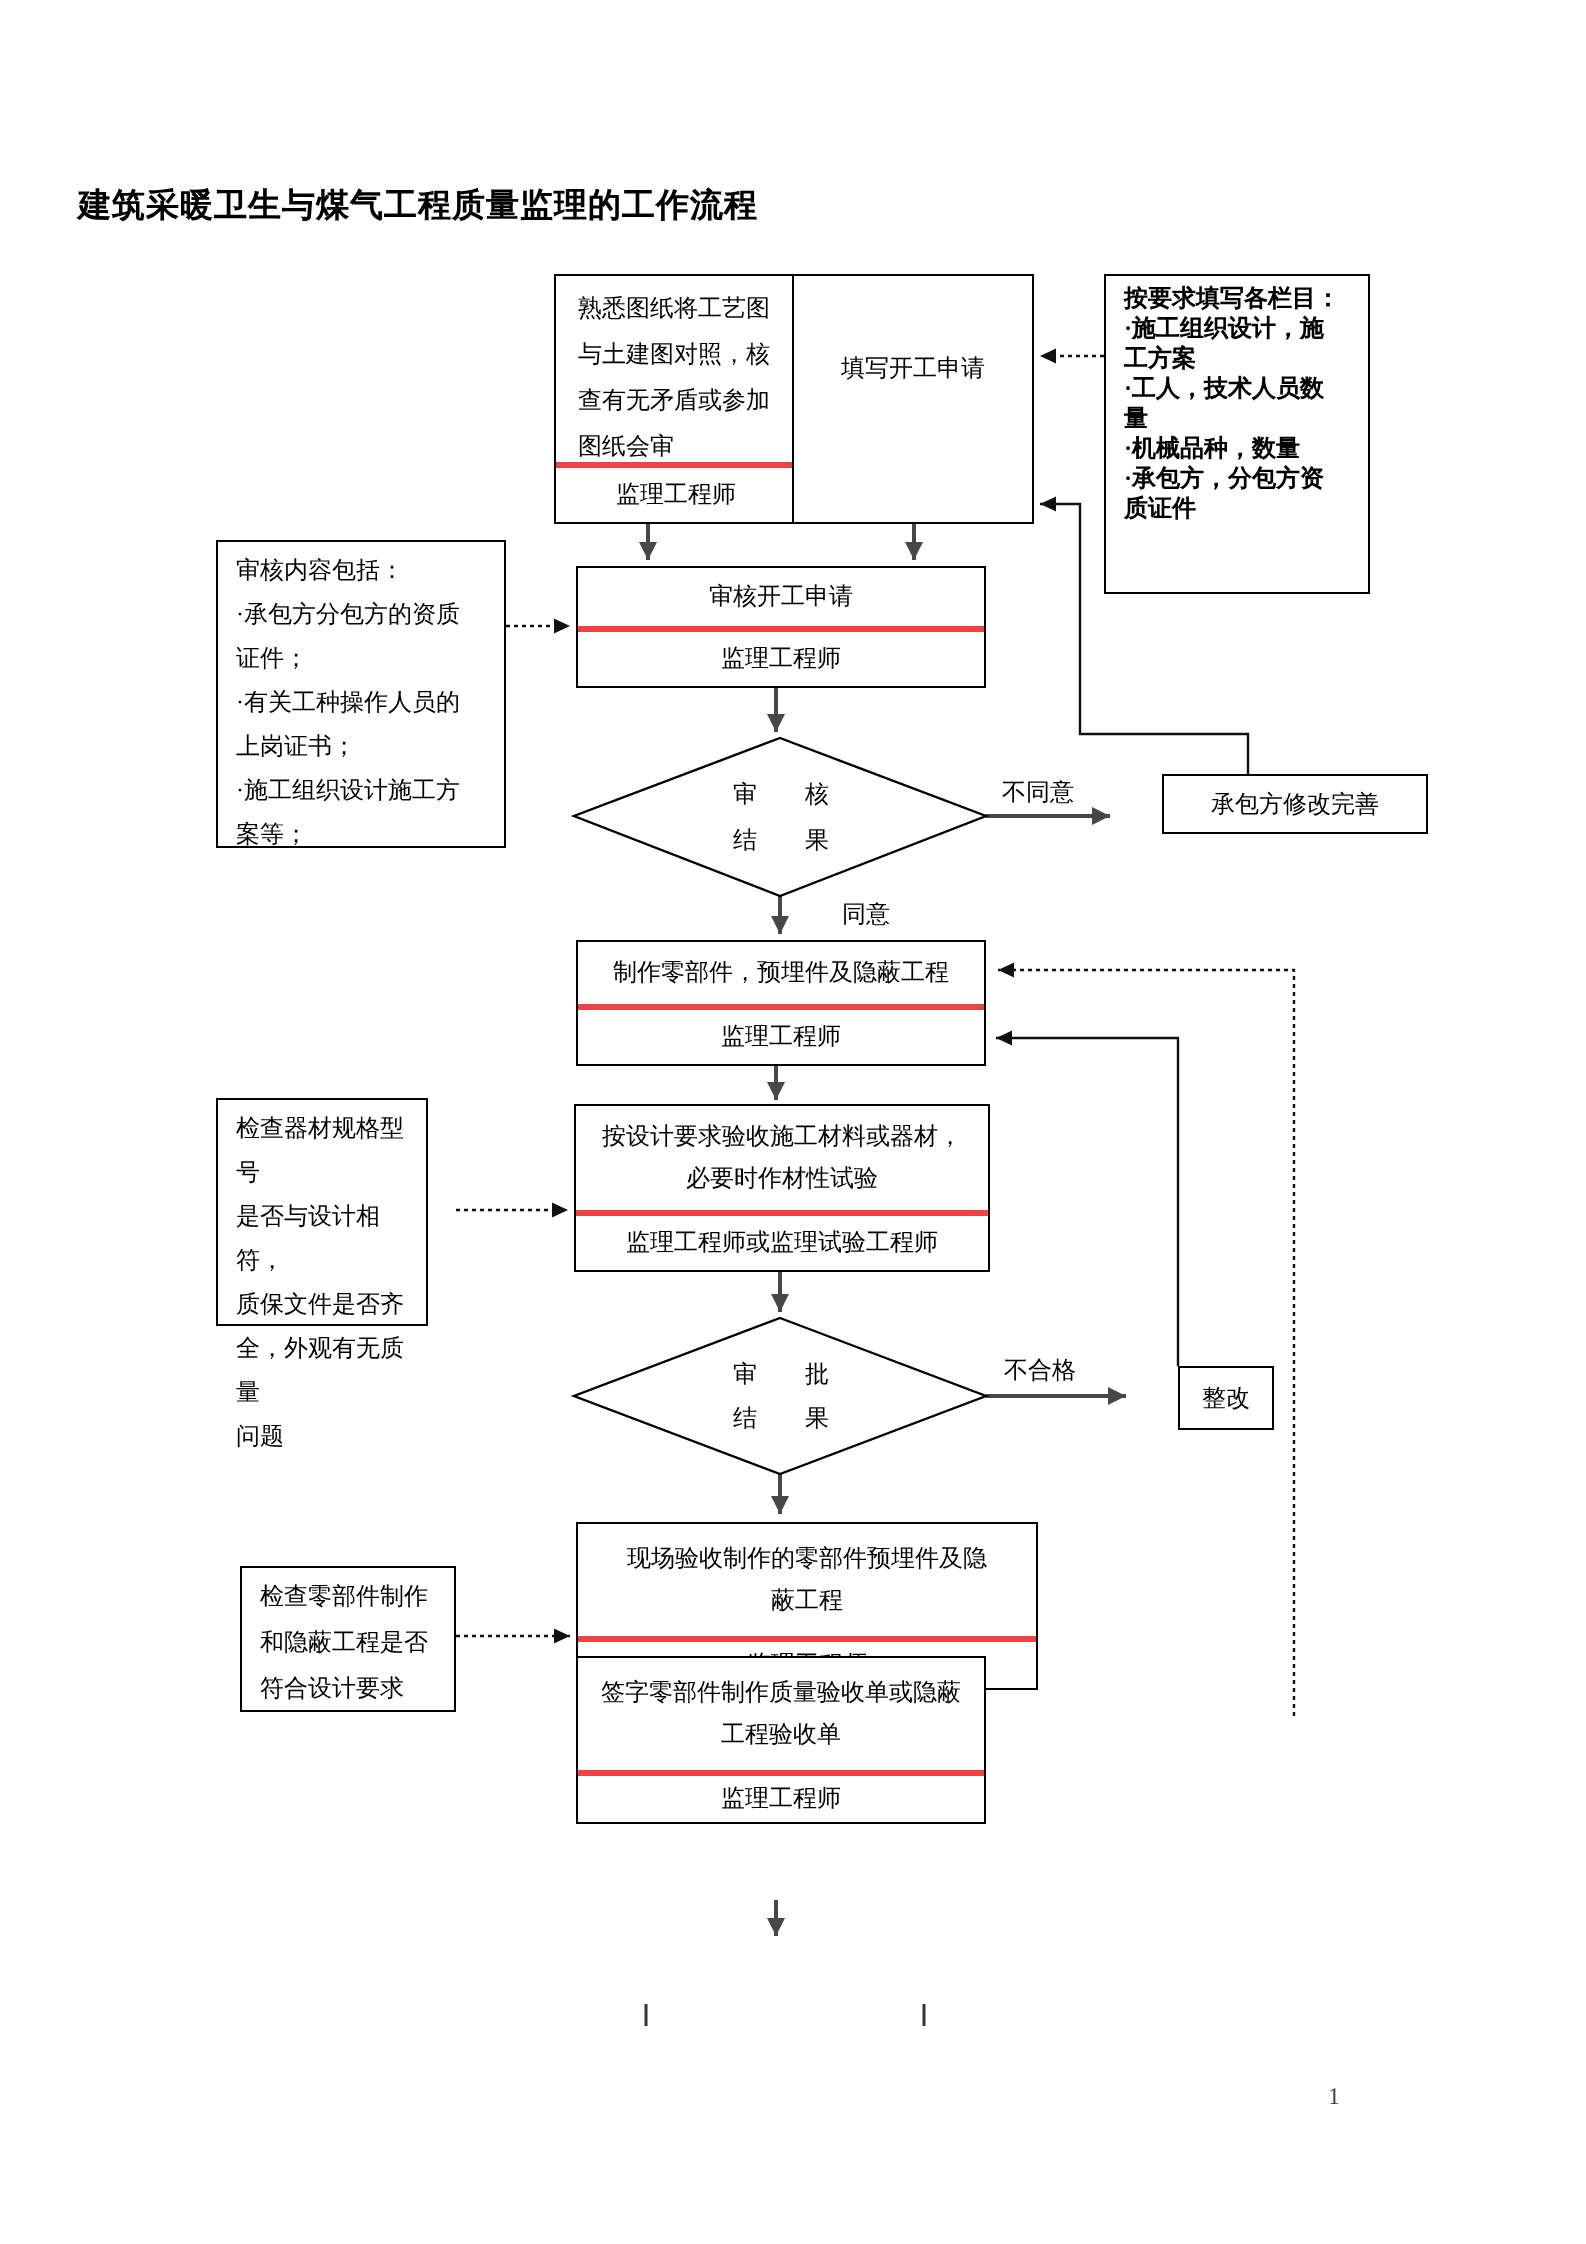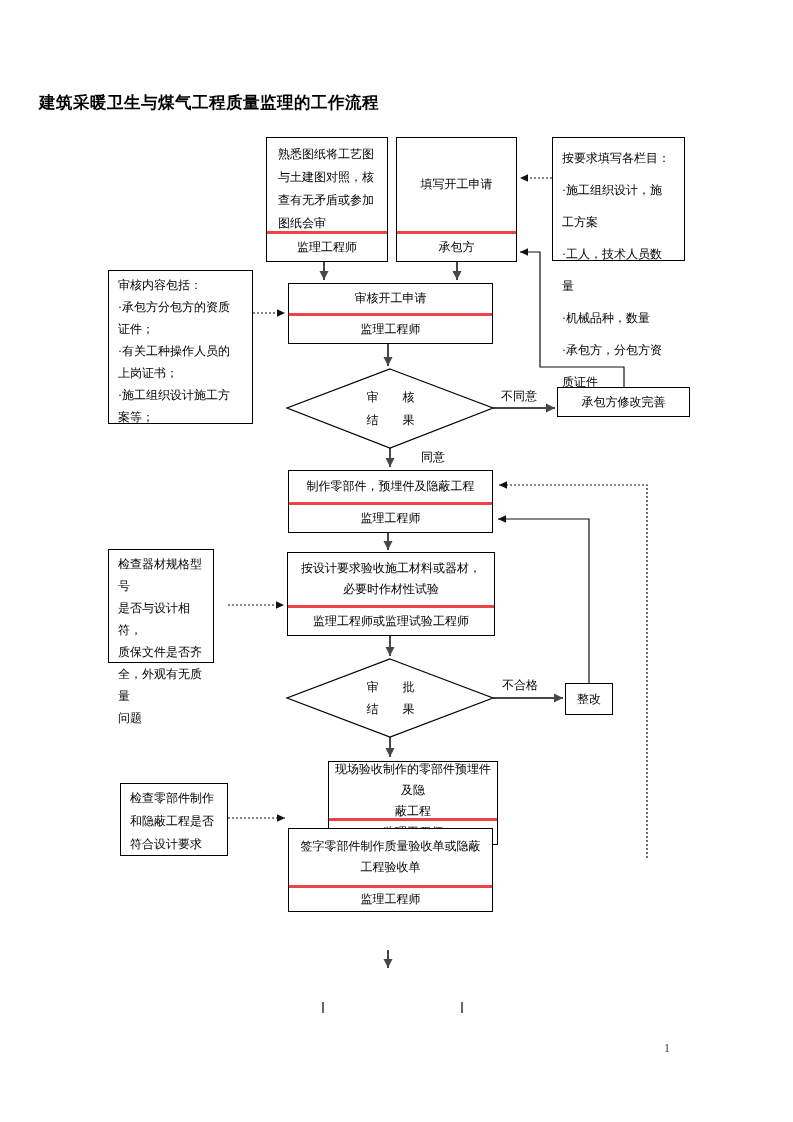--- a/index.html
+++ b/index.html
@@ -66,20 +66,21 @@
     border-top: 3px solid #ef4444;
     display: flex;
     align-items: center;
     justify-content: center;
     text-align: center;
   }
   .node.single {
     align-items: center;
     justify-content: center;
     text-align: center;
+    margin-left: 24px;
   }
   .ann {
     position: absolute;
     box-sizing: border-box;
     border: 1px solid #000;
     background: #fff;
     font-size: 12px;
     white-space: pre-line;
     text-align: left;
   }
@@ -153,31 +154,30 @@
       <line x1="323" y1="1002" x2="323" y2="1013"></line>
       <line x1="462" y1="1002" x2="462" y2="1013"></line>
     </g>
 
     <polygon points="390,369 493,408 390,448 287,408" fill="#ffffff" stroke="#000000" stroke-width="1.2"></polygon>
     <polygon points="390,659 493,698 390,737 287,698" fill="#ffffff" stroke="#000000" stroke-width="1.2"></polygon>
   </svg>
 
   <h1 class="title">建筑采暖卫生与煤气工程质量监理的工作流程</h1>
 
-  <div class="node" style="left:266px;top:137px;width:122px;height:125px;">
+  <div class="node" style="left:277px;top:137px;width:122px;height:125px;">
     <div class="body left" style="height:93px;">熟悉图纸将工艺图
 与土建图对照，核
 查有无矛盾或参加
 图纸会审</div>
     <div class="role">监理工程师</div>
   </div>
 
   <div class="node" style="left:396px;top:137px;width:121px;height:125px;">
     <div class="body" style="height:93px;">填写开工申请</div>
-    <div class="role">承包方</div>
   </div>
 
   <div class="node" style="left:288px;top:283px;width:205px;height:61px;font-family:Liberation Serif, serif;">
     <div class="body" style="height:29px;">审核开工申请</div>
     <div class="role">监理工程师</div>
   </div>
 
   <div class="diamond-label" style="left:288px;top:369px;width:205px;height:79px;">审　　核
 结　　果</div>
 
@@ -192,42 +192,42 @@
     <div class="body" style="height:52px;">按设计要求验收施工材料或器材，
 必要时作材性试验</div>
     <div class="role">监理工程师或监理试验工程师</div>
   </div>
 
   <div class="diamond-label" style="left:288px;top:659px;width:205px;height:78px;">审　　批
 结　　果</div>
 
   <div class="node single" style="left:565px;top:683px;width:48px;height:32px;">整改</div>
 
-  <div class="node" style="left:288px;top:761px;width:170px;height:84px;margin-left:40px;">
+  <div class="node" style="left:288px;top:761px;width:231px;height:84px;">
     <div class="body" style="height:56px;">现场验收制作的零部件预埋件及隐
 蔽工程</div>
     <div class="role">监理工程师</div>
   </div>
 
   <div class="node" style="left:288px;top:828px;width:205px;height:84px;">
     <div class="body" style="height:56px;">签字零部件制作质量验收单或隐蔽
 工程验收单</div>
     <div class="role">监理工程师</div>
   </div>
 
 
   <div class="ann" style="left:108px;top:239px;width:145px;height:154px;line-height:22px;padding:3px 6px 0 9px;margin-top:31px;">审核内容包括：
 ·承包方分包方的资质
 证件；
 ·有关工种操作人员的
 上岗证书；
 ·施工组织设计施工方
 案等；</div>
 
-  <div class="ann" style="left:552px;top:137px;width:133px;height:124px;line-height:32px;padding:4px 4px 0 9px;">按要求填写各栏目：
+  <div class="ann" style="left:552px;top:137px;width:133px;height:160px;line-height:15px;padding:4px 4px 0 9px;font-weight:bold;">按要求填写各栏目：
 ·施工组织设计，施
 工方案
 ·工人，技术人员数
 量
 ·机械品种，数量
 ·承包方，分包方资
 质证件</div>
 
   <div class="ann" style="left:108px;top:549px;width:106px;height:114px;line-height:22px;padding:3px 4px 0 9px;">检查器材规格型号
 是否与设计相符，

